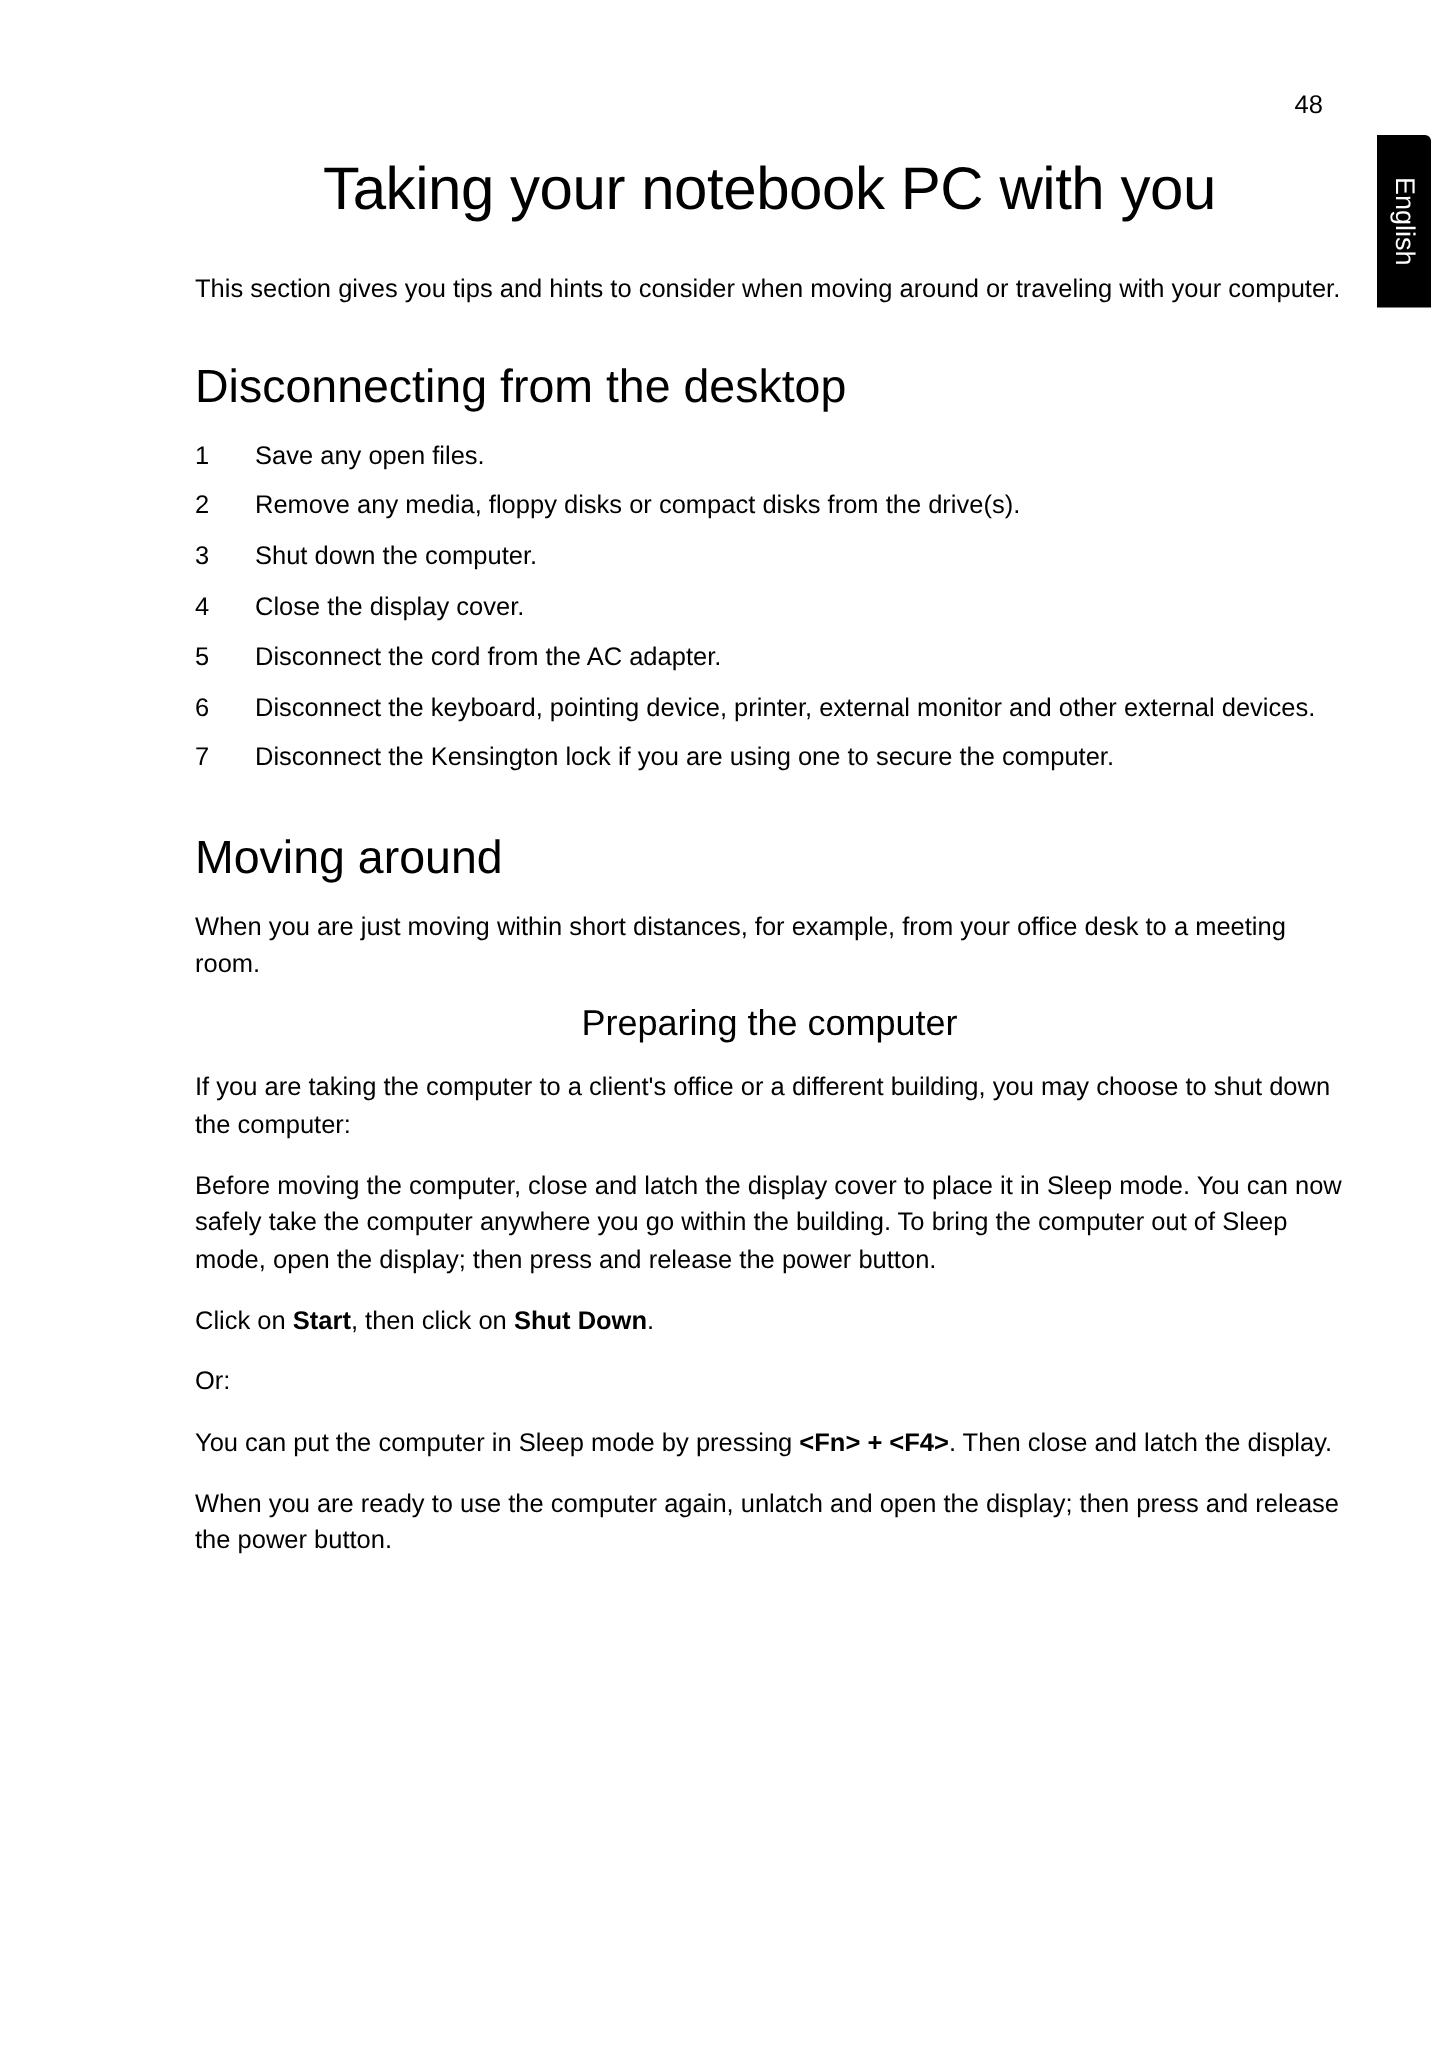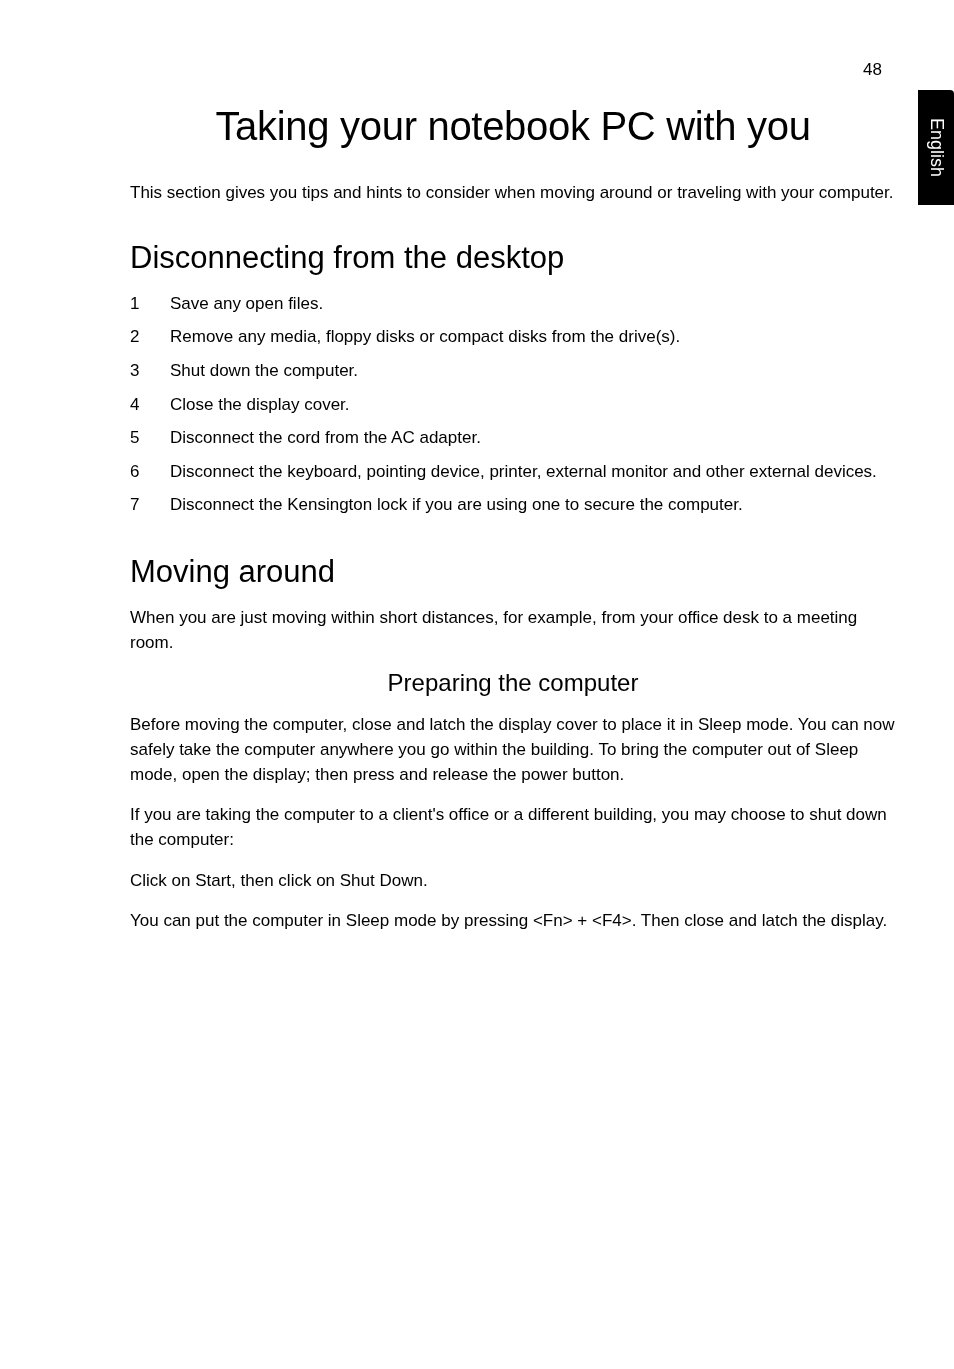--- a/index.html
+++ b/index.html
@@ -89,21 +89,21 @@
       margin-bottom: 16px;
       margin-top: 8px;
       text-align: center;
     }
     .body-p {
       font-size: 17px;
       line-height: 1.45;
       margin-bottom: 16px;
     }
     .bold {
-      font-weight: 400;
+      font-weight: 700;
       text-align: center;
     }
   </style>
 </head>
 <body>
 
 <div class="side-tab">English</div>
 
 <div class="page">
   <div class="page-number">48</div>
@@ -140,21 +140,23 @@
     <li>
         <span class="num">7</span>
         <span class="txt">Disconnect the Kensington lock if you are using one to secure the computer.</span>
       </li>
   </ol>
 
   <h2>Moving around</h2>
   <p class="section-intro">When you are just moving within short distances, for example, from your office desk to a meeting room.</p>
 
   <h3>Preparing the computer</h3>
+  <p class="body-p">If you are taking the computer to a client's office or a different building, you may choose to shut down the computer:</p>
   <p class="body-p">Before moving the computer, close and latch the display cover to place it in Sleep mode. You can now safely take the computer anywhere you go within the building. To bring the computer out of Sleep mode, open the display; then press and release the power button.</p>
-  <p class="body-p">If you are taking the computer to a client's office or a different building, you may choose to shut down the computer:</p>
   <p class="body-p">
     <span>Click on </span><span class="bold">Start</span><span>, then click on </span><span class="bold">Shut Down</span><span>.</span>
   </p>
+  <p class="body-p">Or:</p>
   <p class="body-p">
     <span>You can put the computer in Sleep mode by pressing </span><span class="bold">&lt;Fn&gt; + &lt;F4&gt;</span><span>. Then close and latch the display.</span>
   </p>
+  <p class="body-p">When you are ready to use the computer again, unlatch and open the display; then press and release the power button.</p>
 </div>
 
 </body></html>

